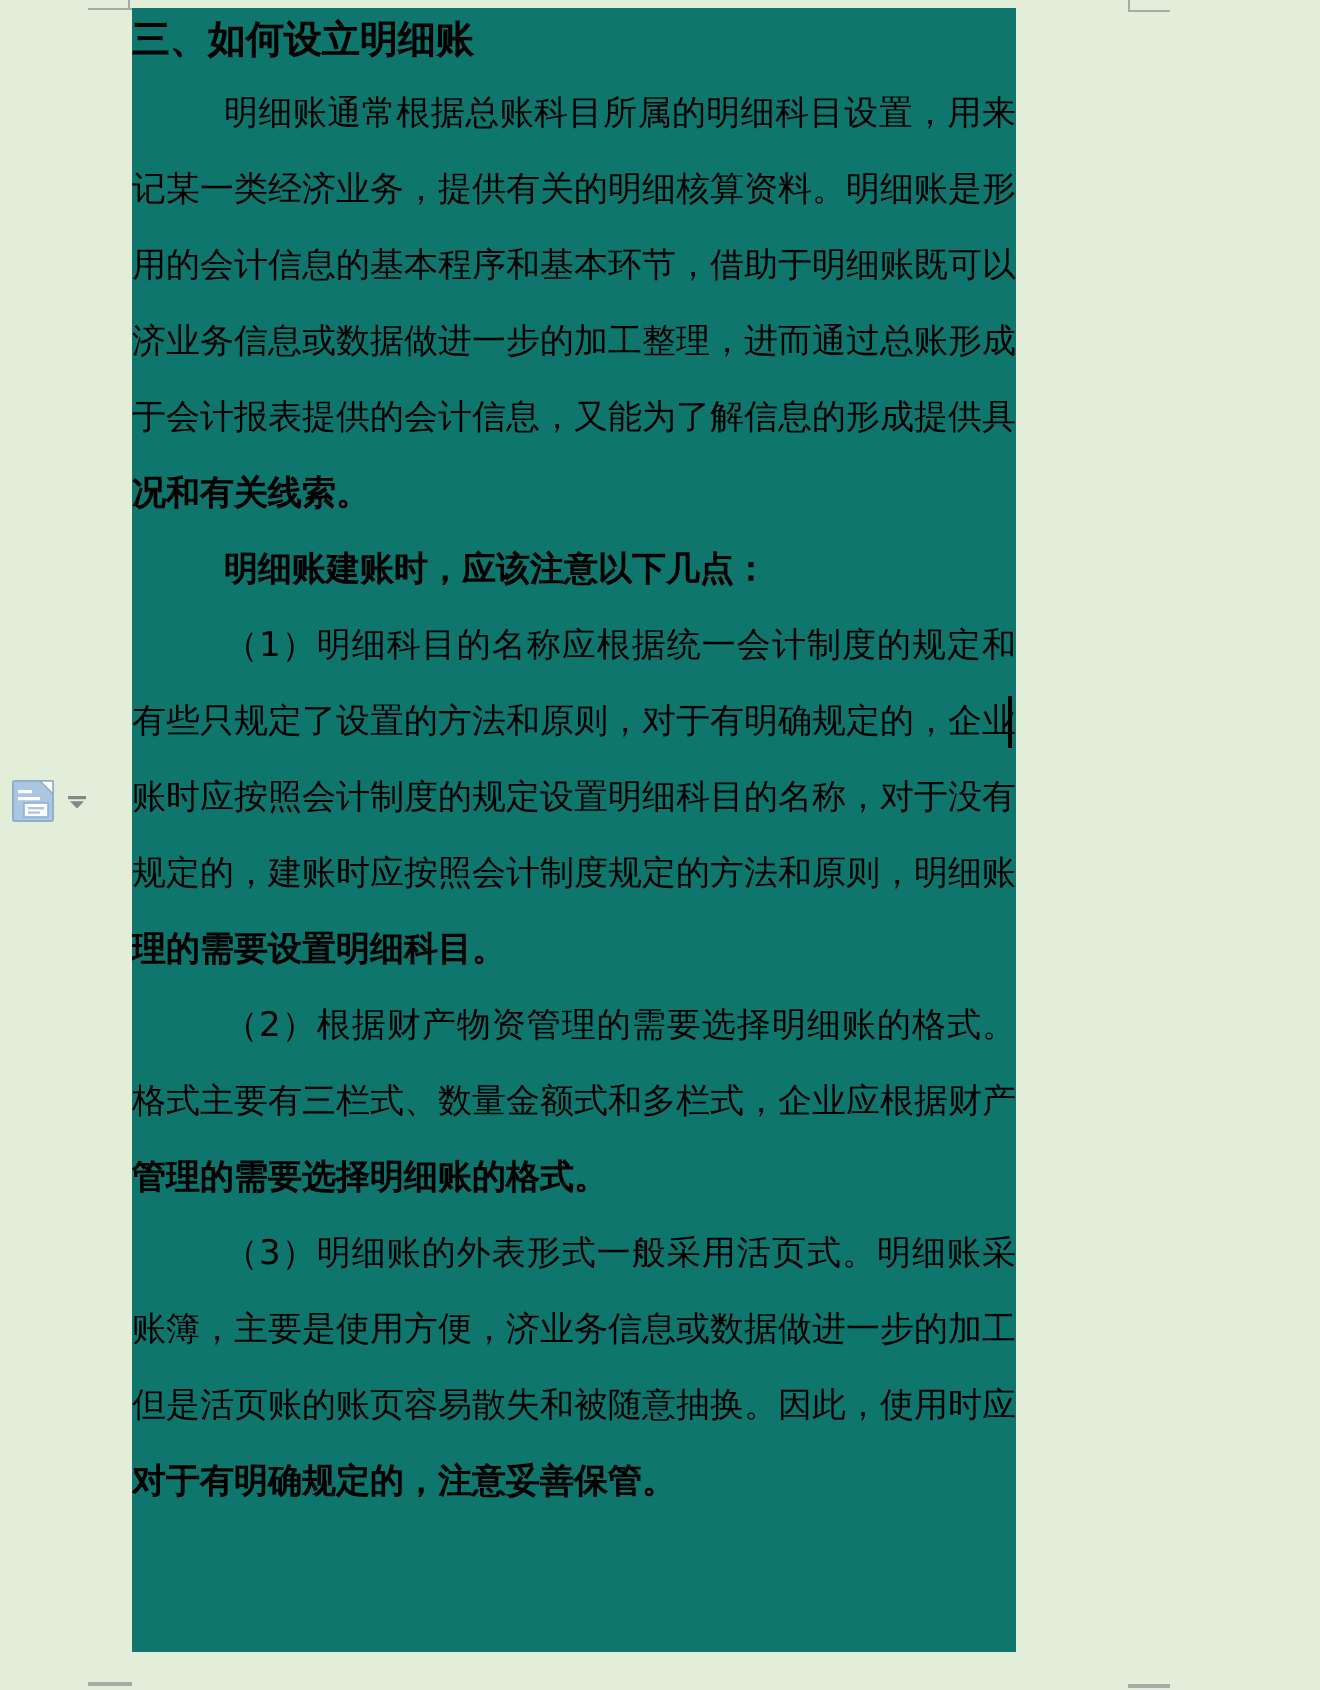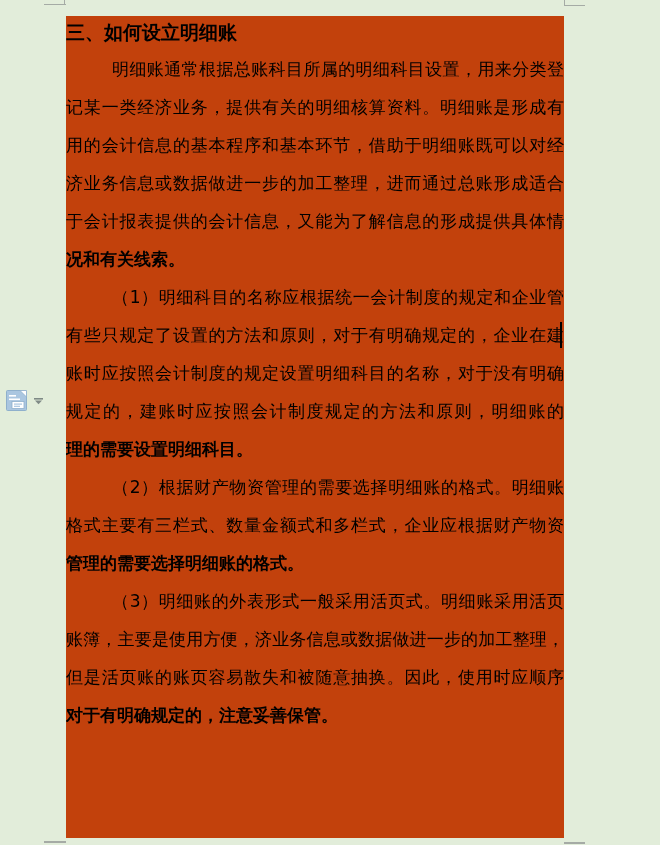--- a/index.html
+++ b/index.html
@@ -6,23 +6,23 @@
   body {
     width: 660px; height: 845px;
     position: relative;
     overflow: hidden;
     background: #e2edda;
     font-family: "DejaVu Sans", sans-serif;
   }
   
   .paper {
     position: absolute;
-    left: 66px; top: 16px;
-    width: 498px; height: 822px;
-    background: #c2410c;
+    left: 66px; top: 4px;
+    width: 442px; height: 822px;
+    background: #0f766e;
   }
   .doc-title {
     height: 34px;
     line-height: 32px;
     font-size: 19px;
     font-weight: bold;
     color: #000;
     white-space: nowrap;
   }
   .tline {
@@ -88,20 +88,21 @@
 
 <div class="paper">
   <div class="doc-title">三、如何设立明细账</div>
   <div id="doc-body">
       <div class="tline first">明细账通常根据总账科目所属的明细科目设置，用来分类登</div>
       <div class="tline">记某一类经济业务，提供有关的明细核算资料。明细账是形成有</div>
       <div class="tline">用的会计信息的基本程序和基本环节，借助于明细账既可以对经</div>
       <div class="tline">济业务信息或数据做进一步的加工整理，进而通过总账形成适合</div>
       <div class="tline">于会计报表提供的会计信息，又能为了解信息的形成提供具体情</div>
       <div class="tline last">况和有关线索。</div>
+      <div class="tline first last">明细账建账时，应该注意以下几点：</div>
       <div class="tline first">（1）明细科目的名称应根据统一会计制度的规定和企业管理</div>
       <div class="tline">有些只规定了设置的方法和原则，对于有明确规定的，企业在建<span class="caret"></span></div>
       <div class="tline">账时应按照会计制度的规定设置明细科目的名称，对于没有明确</div>
       <div class="tline">规定的，建账时应按照会计制度规定的方法和原则，明细账的</div>
       <div class="tline last">理的需要设置明细科目。</div>
       <div class="tline first">（2）根据财产物资管理的需要选择明细账的格式。明细账的</div>
       <div class="tline">格式主要有三栏式、数量金额式和多栏式，企业应根据财产物资</div>
       <div class="tline last">管理的需要选择明细账的格式。</div>
       <div class="tline first">（3）明细账的外表形式一般采用活页式。明细账采用活页式</div>
       <div class="tline">账簿，主要是使用方便，济业务信息或数据做进一步的加工整理，</div>

